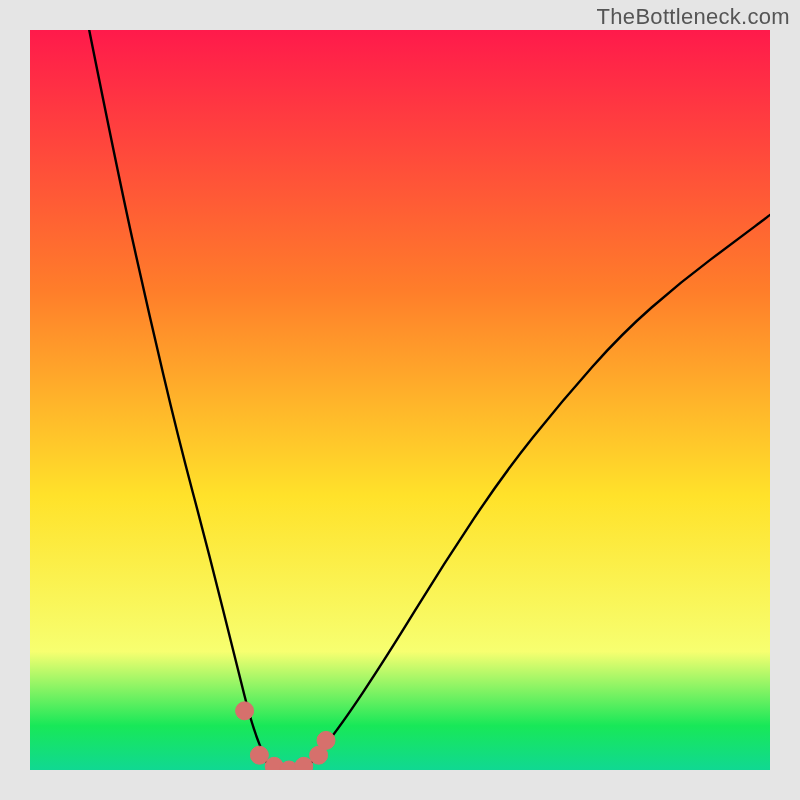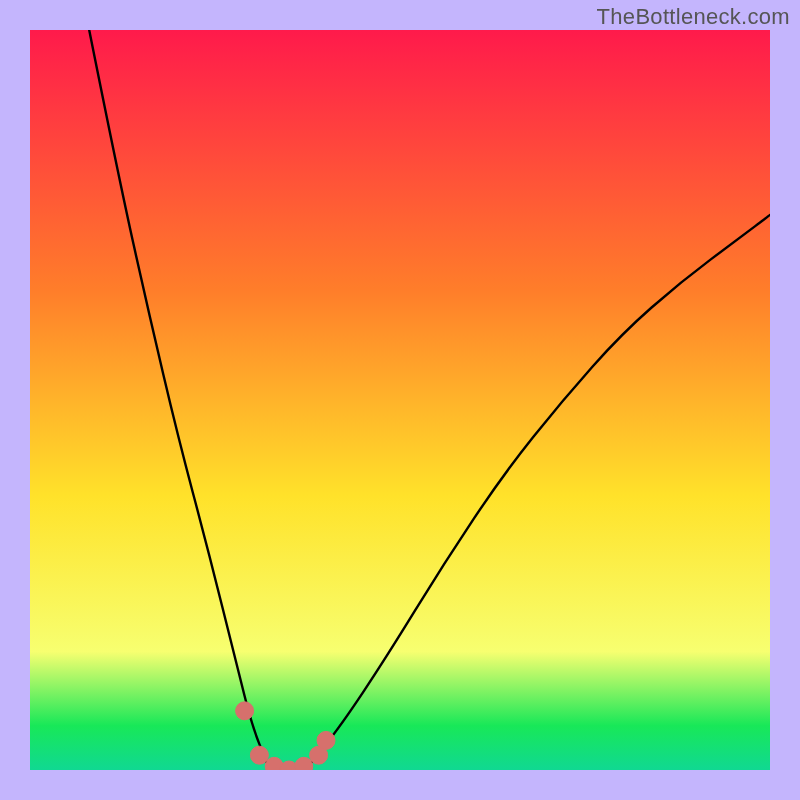--- a/index.html
+++ b/index.html
@@ -7,21 +7,21 @@
     padding: 0;
     width: 800px;
     height: 800px;
     overflow: hidden;
     background: #000;
     font-family: Arial, Helvetica, sans-serif;
   }
   .frame {
     position: absolute;
     inset: 0;
-    background: #c4b5fd;
+    background: #e5e5e5;
   }
   .plot {
     position: absolute;
     left: 30px;
     top: 30px;
     width: 740px;
     height: 740px;
   }
   .watermark {
     position: absolute;

